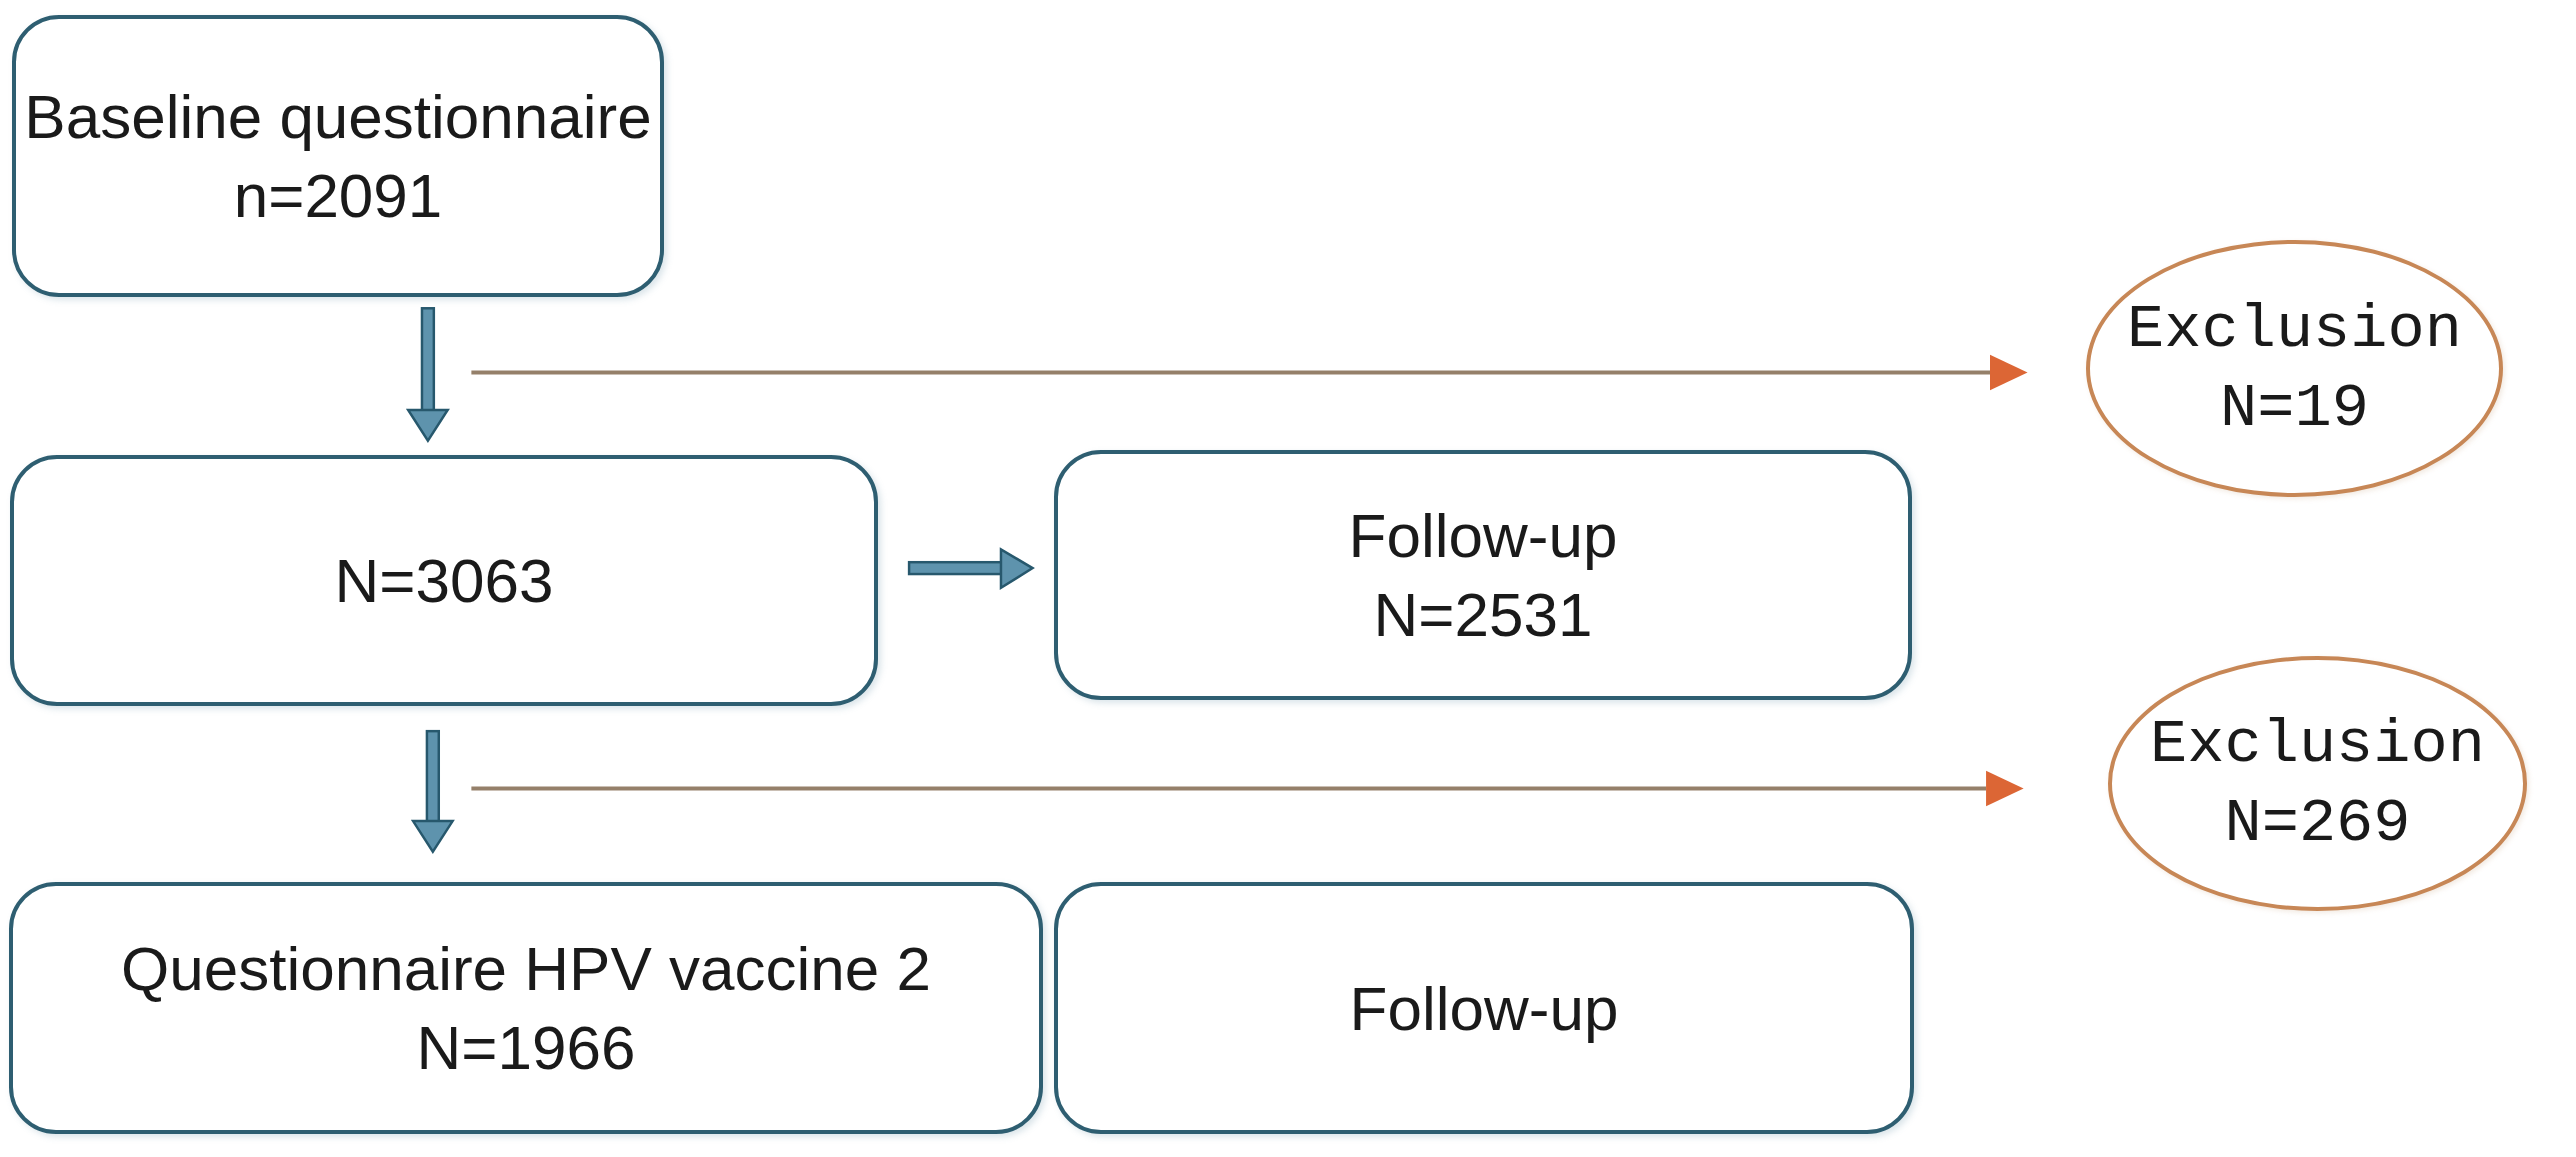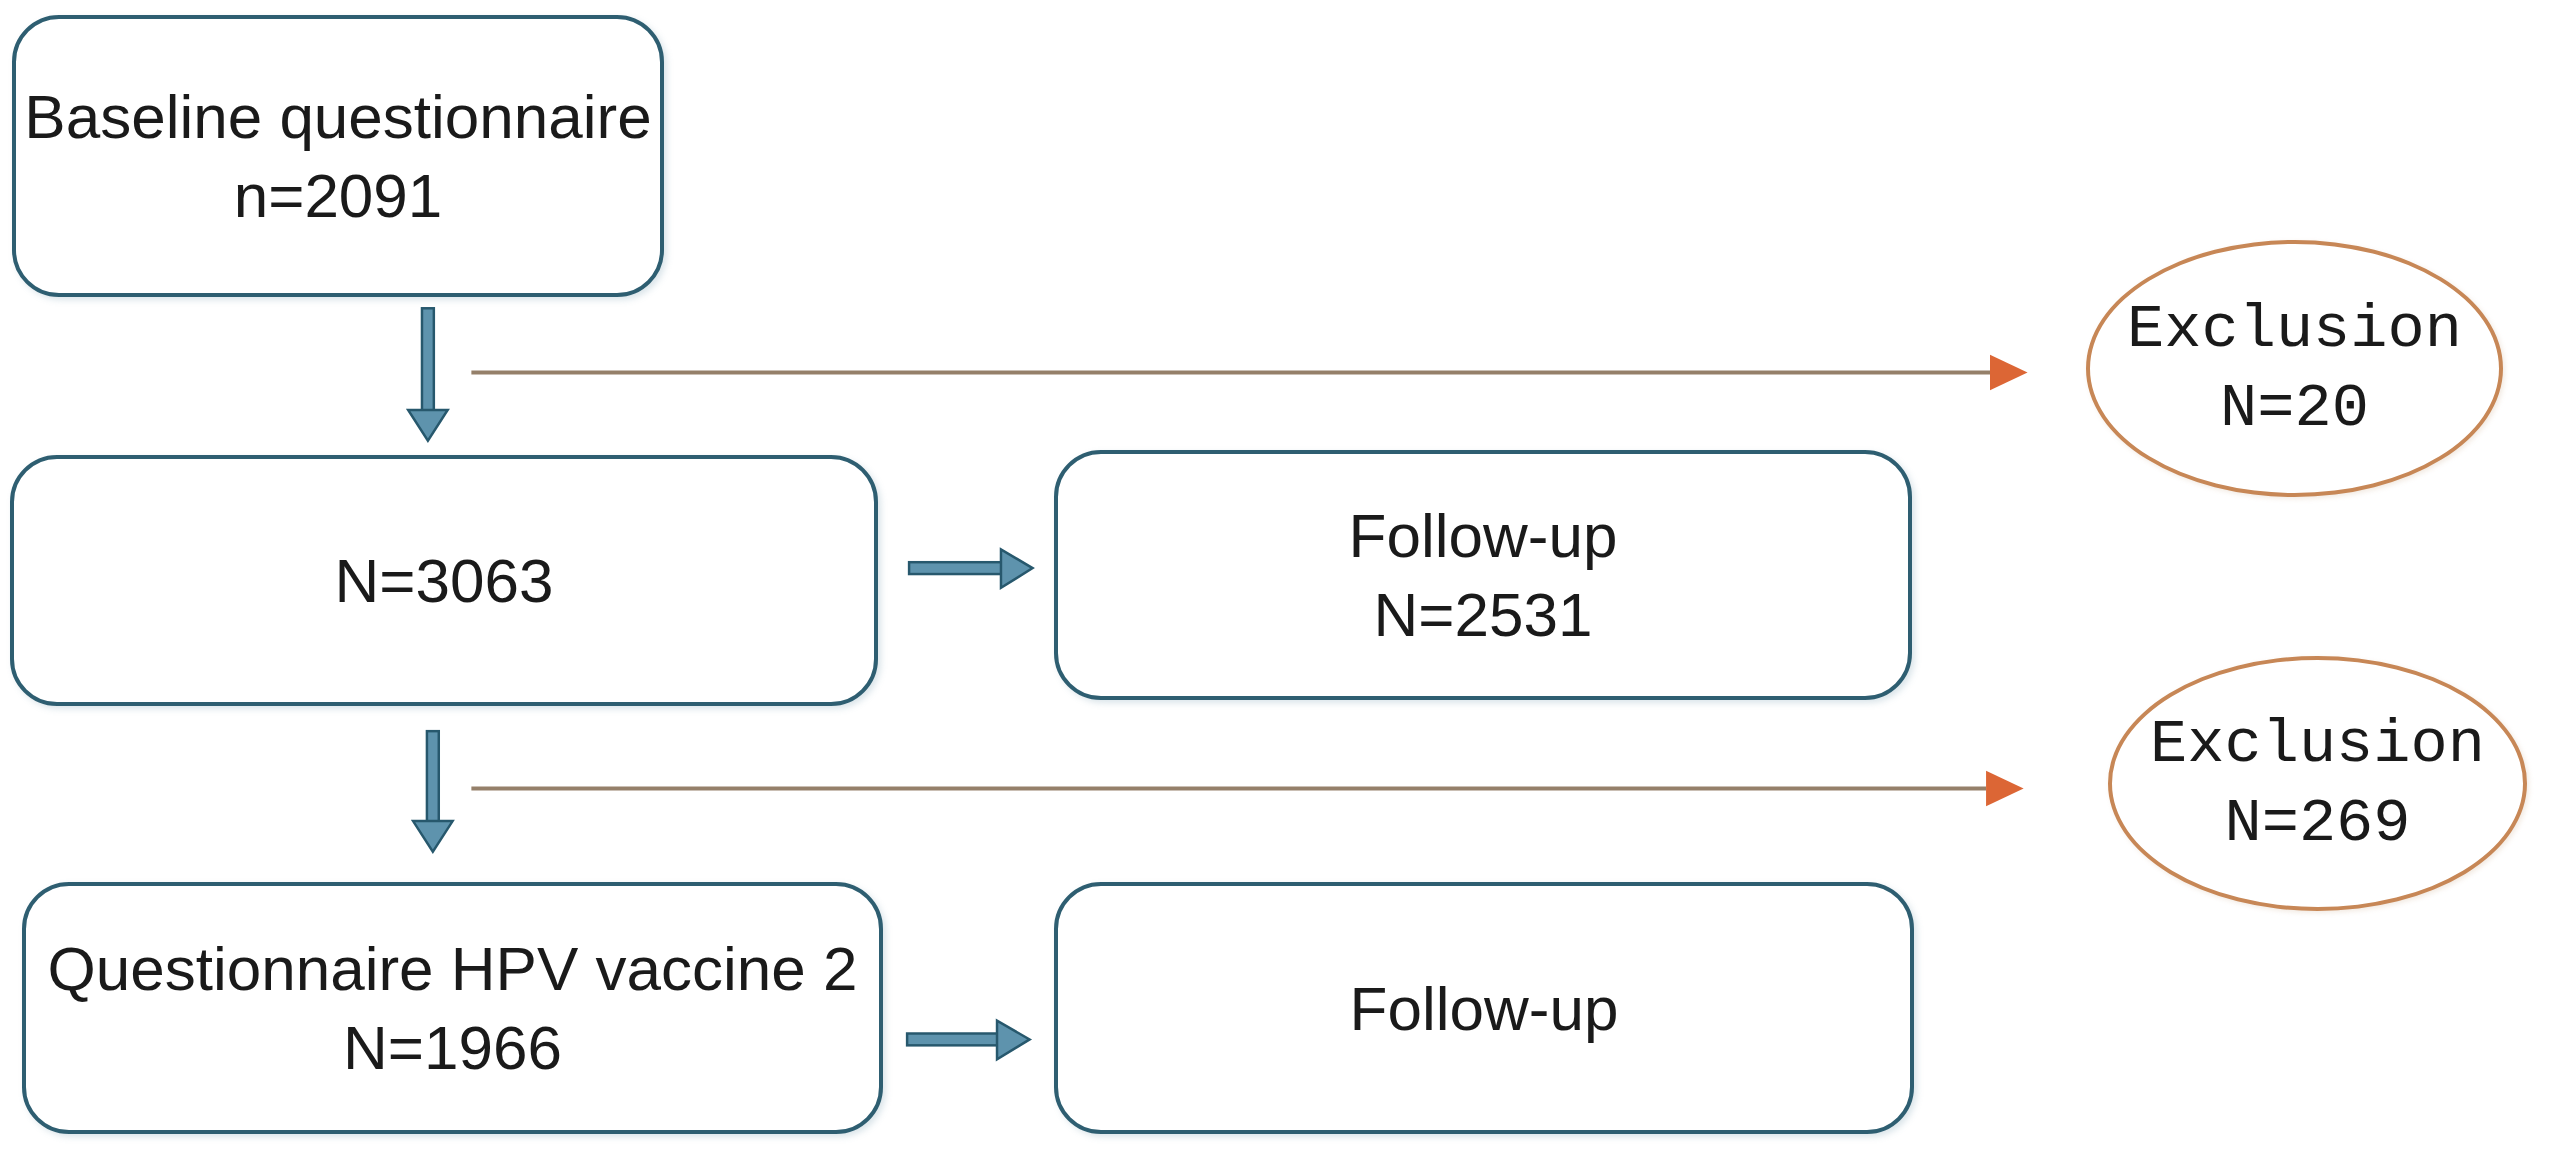--- a/index.html
+++ b/index.html
@@ -94,32 +94,32 @@
 
   <div class="node box" style="left:10px;top:455px;width:868px;height:251px">
     <span>N=3063</span>
   </div>
 
   <div class="node box" style="left:1054px;top:450px;width:858px;height:250px">
     <span>Follow-up</span>
     <span>N=2531</span>
   </div>
 
-  <div class="node box" style="left:22px;top:882px;width:861px;height:252px">
+  <div class="node box" style="left:9px;top:882px;width:1034px;height:252px">
     <span>Questionnaire HPV vaccine 2</span>
     <span>N=1966</span>
   </div>
 
   <div class="node box" style="left:1054px;top:882px;width:860px;height:252px">
     <span>Follow-up</span>
   </div>
 
   <div class="node oval" style="left:2086px;top:240px;width:417px;height:257px">
     <span>Exclusion</span>
-    <span>N=20</span>
+    <span>N=19</span>
   </div>
 
   <div class="node oval" style="left:2108px;top:656px;width:419px;height:255px">
     <span>Exclusion</span>
     <span>N=269</span>
   </div>
 
 </div>
 
 

